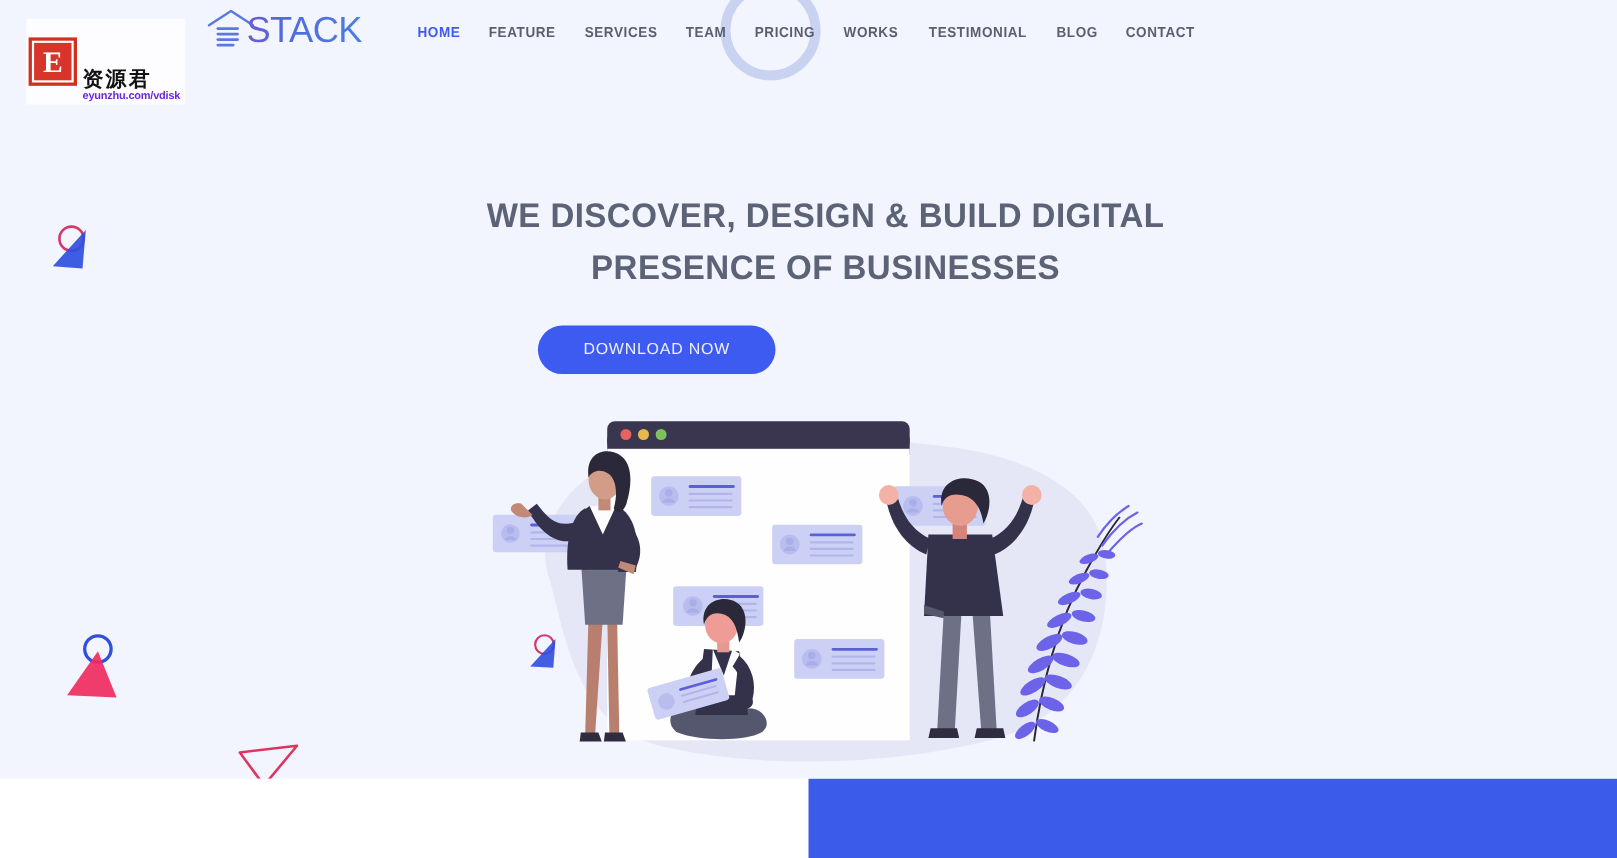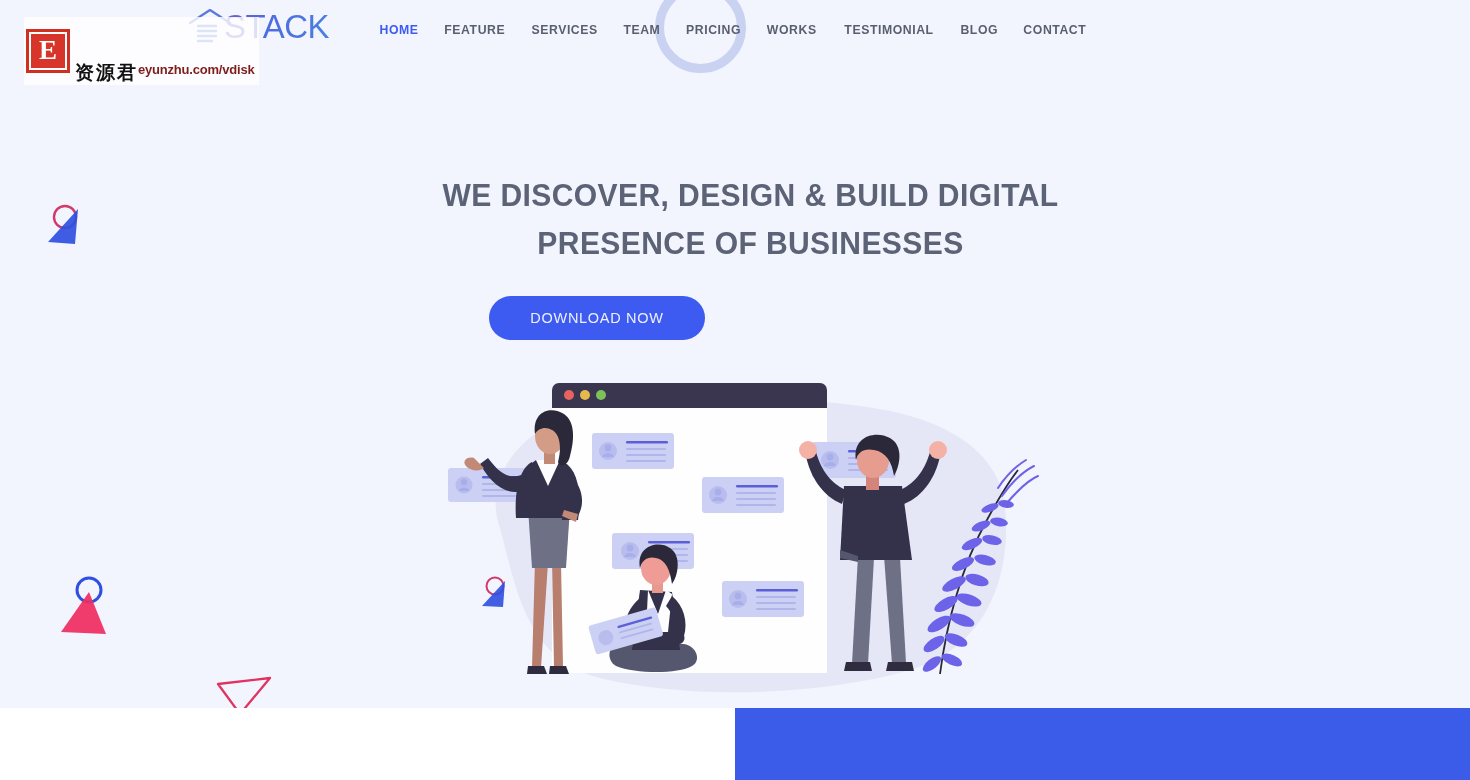--- a/index.html
+++ b/index.html
@@ -61,23 +61,23 @@
   }
   #wm-e {
     width:44px; height:44px; border:3px solid #d03020; background:#ffffff;
     display:flex; align-items:center; justify-content:center;
   }
   #wm-e-inner {
     width:34px; height:34px; background:#d8352a; color:#ffffff;
     font-family:"Liberation Serif", serif; font-weight:700; font-size:27px;
     display:flex; align-items:center; justify-content:center; line-height:1;
   }
-  #wm-txt { display:flex; flex-direction:row; line-height:1.05;margin-top:44px; }
+  #wm-txt { display:flex; flex-direction:column; line-height:1.05;margin-top:44px; }
   #wm-cn { font-family:"DejaVu Sans", sans-serif; font-size:19px; color:#111; letter-spacing:2px; font-weight:600;}
-  #wm-url { font-family:"Liberation Sans", sans-serif; font-size:13px; font-weight:700; color:#7f1d1d; letter-spacing:-.2px;}
+  #wm-url { font-family:"Liberation Sans", sans-serif; font-size:10px; font-weight:700; color:#6d28d9; letter-spacing:-.2px;}
 
   
   #headline {
     position:absolute; left:0; top:172px; width:1470px; text-align:center;
     font-family:"Liberation Sans Narrow","Liberation Sans", sans-serif;
     font-size:31px; font-weight:700; color:#5d6376;
     line-height:48px; letter-spacing:.4px;padding-left:31px;
   }
   #headline div { transform:scaleX(.97); }
 

